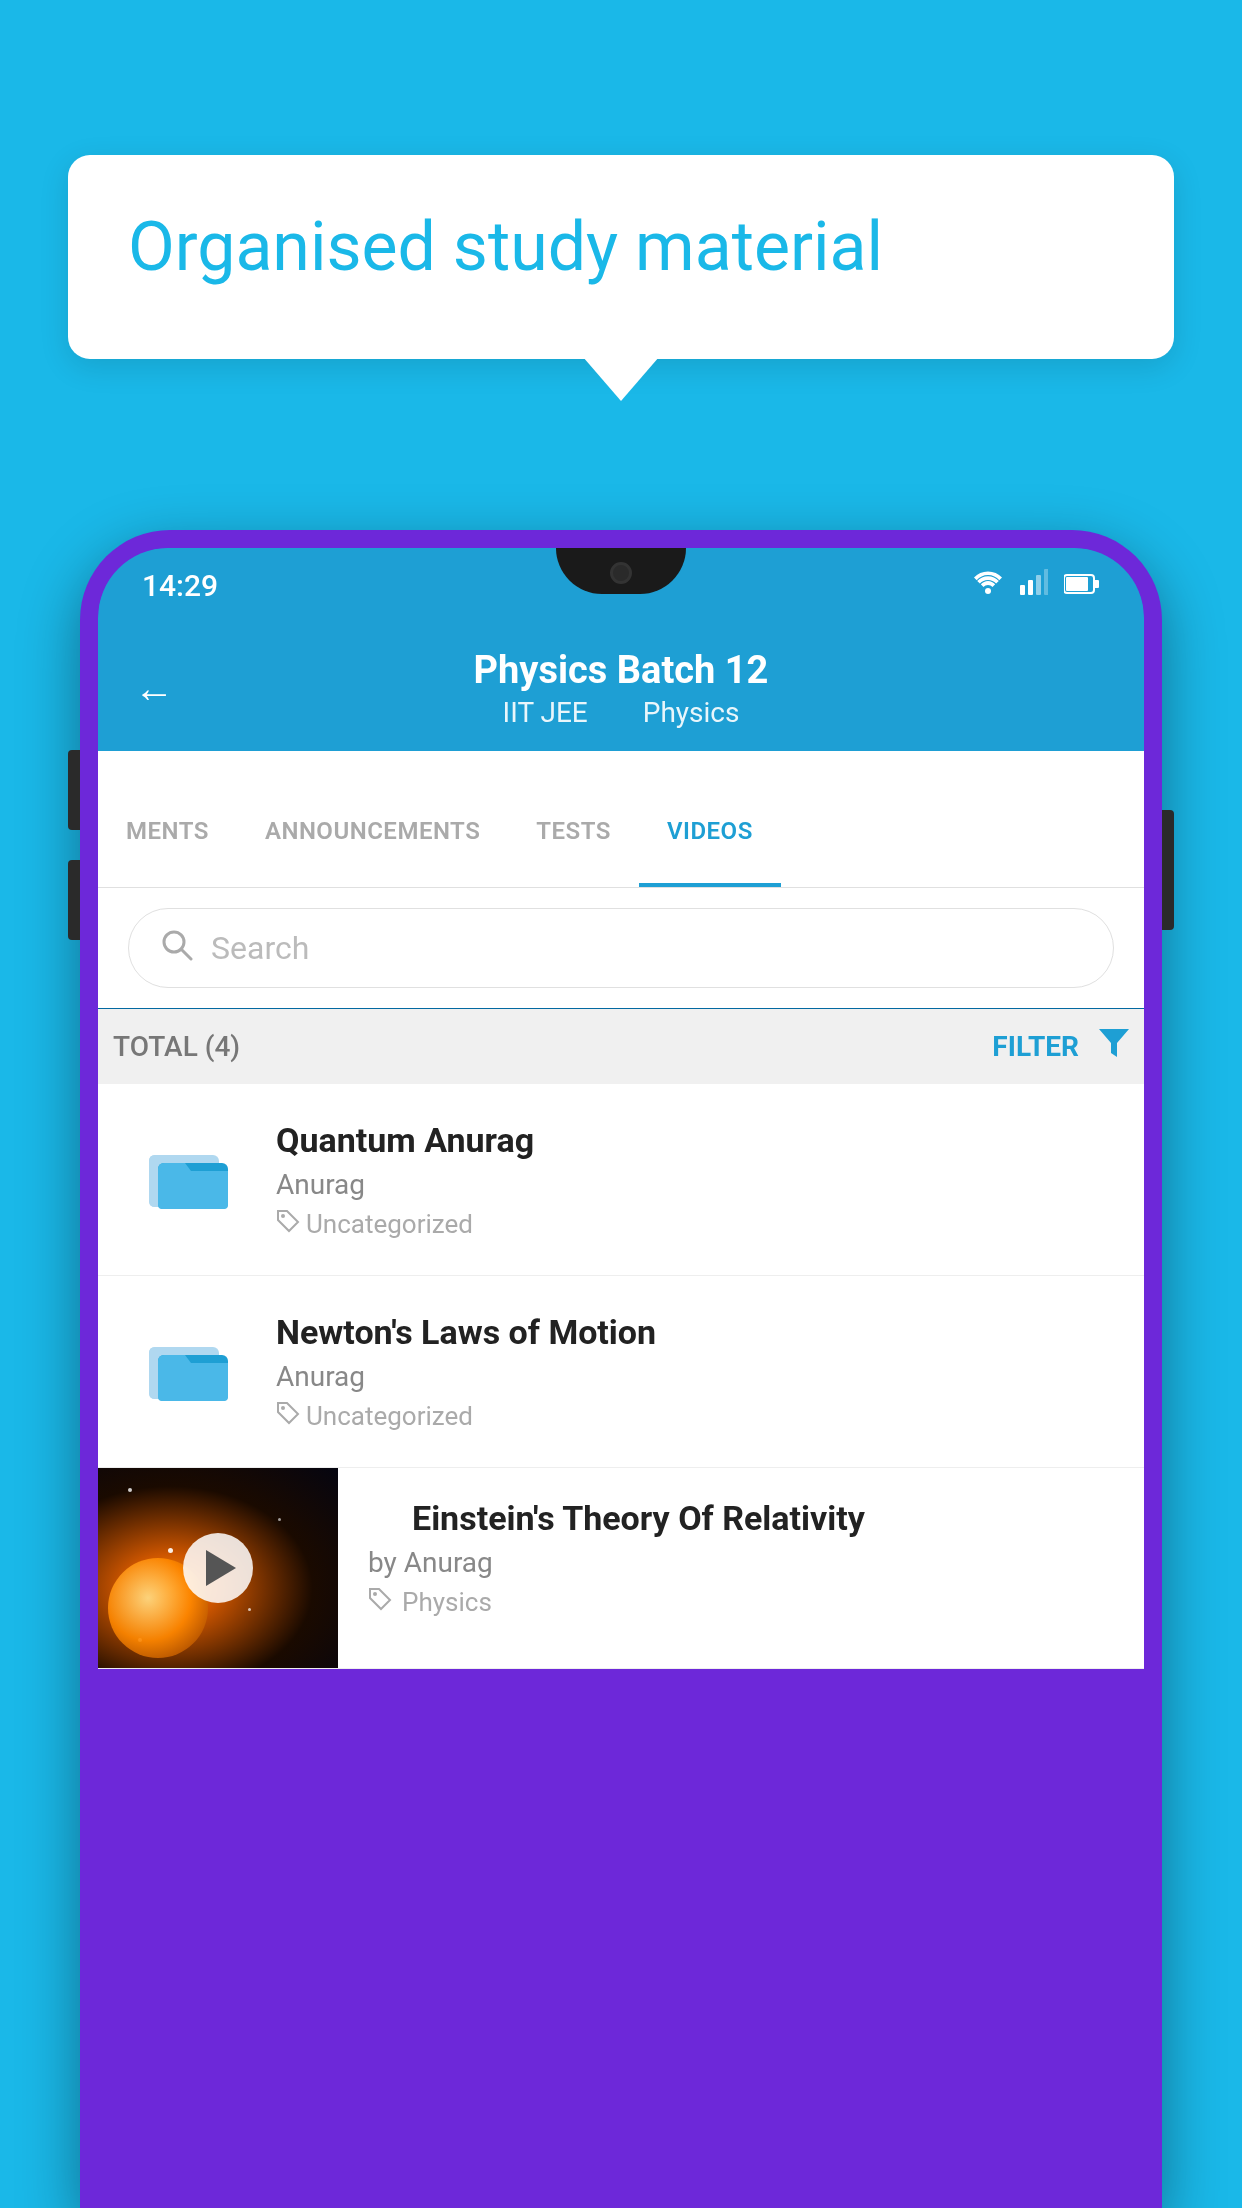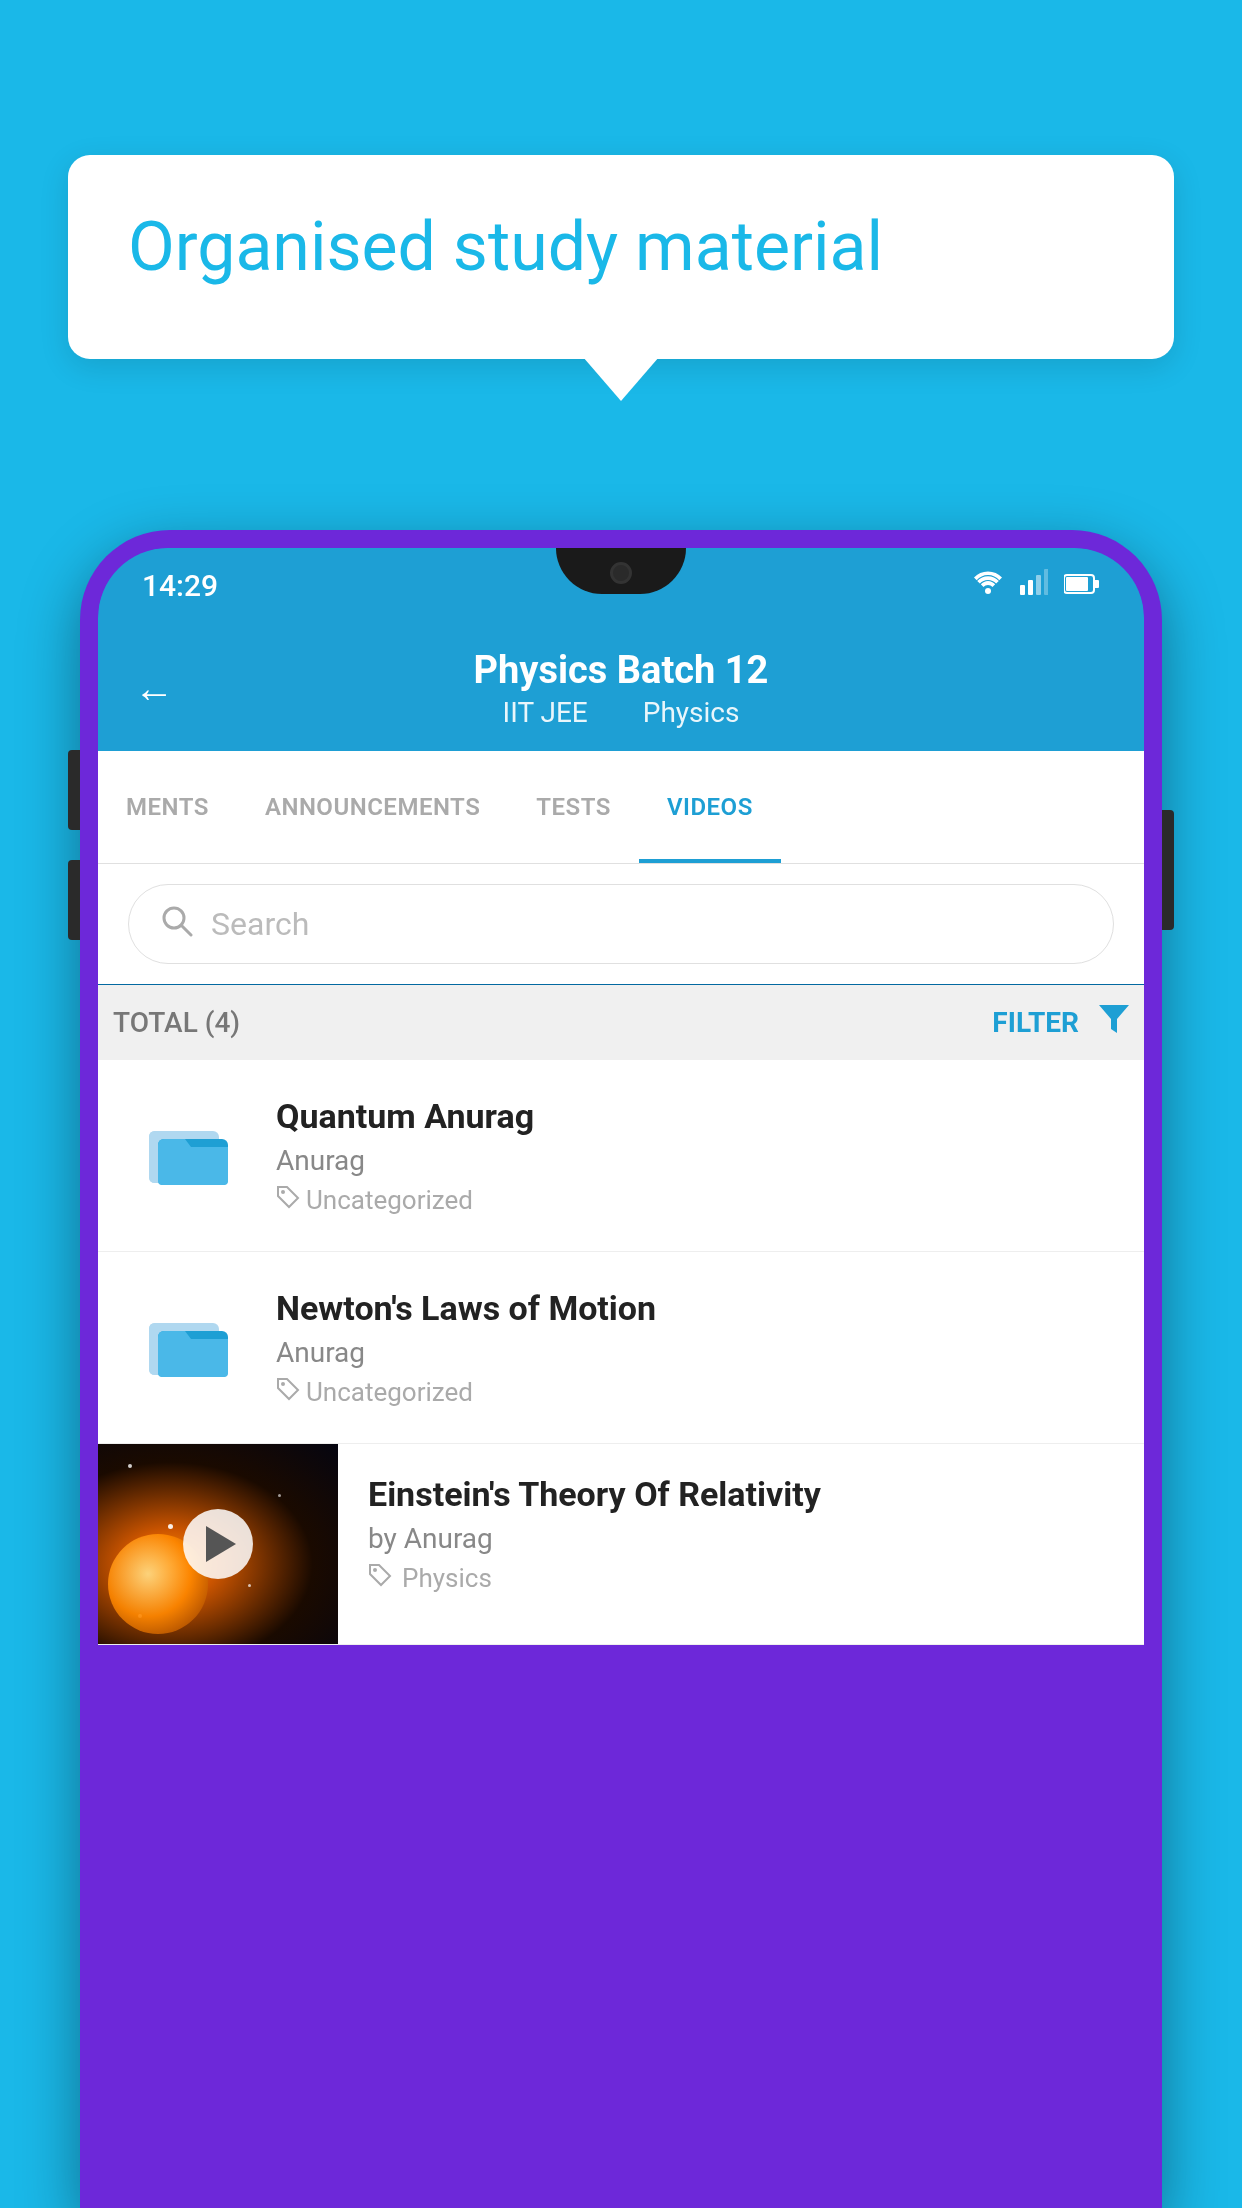--- a/index.html
+++ b/index.html
@@ -181,20 +181,21 @@
 
     .tab-item {
       padding: 42px 28px;
       font-size: 24px;
       font-weight: 600;
       color: #aaaaaa;
       letter-spacing: 0.5px;
       white-space: nowrap;
       cursor: pointer;
       position: relative;
+      margin-top: 24px;
     }
 
     .tab-item.active {
       color: #1e9fd4;
     }
 
     .tab-item.active::after {
       content: '';
       position: absolute;
       bottom: 0;
@@ -367,20 +368,21 @@
     .einstein-info {
       flex: 1;
       padding: 30px 30px;
     }
 
     .einstein-title {
       font-size: 34px;
       font-weight: 700;
       color: #222222;
       margin-bottom: 8px;
+      margin-left: 44px;
     }
 
     .einstein-author {
       font-size: 28px;
       color: #888888;
       margin-bottom: 8px;
     }
 
     .einstein-tag {
       display: flex;

